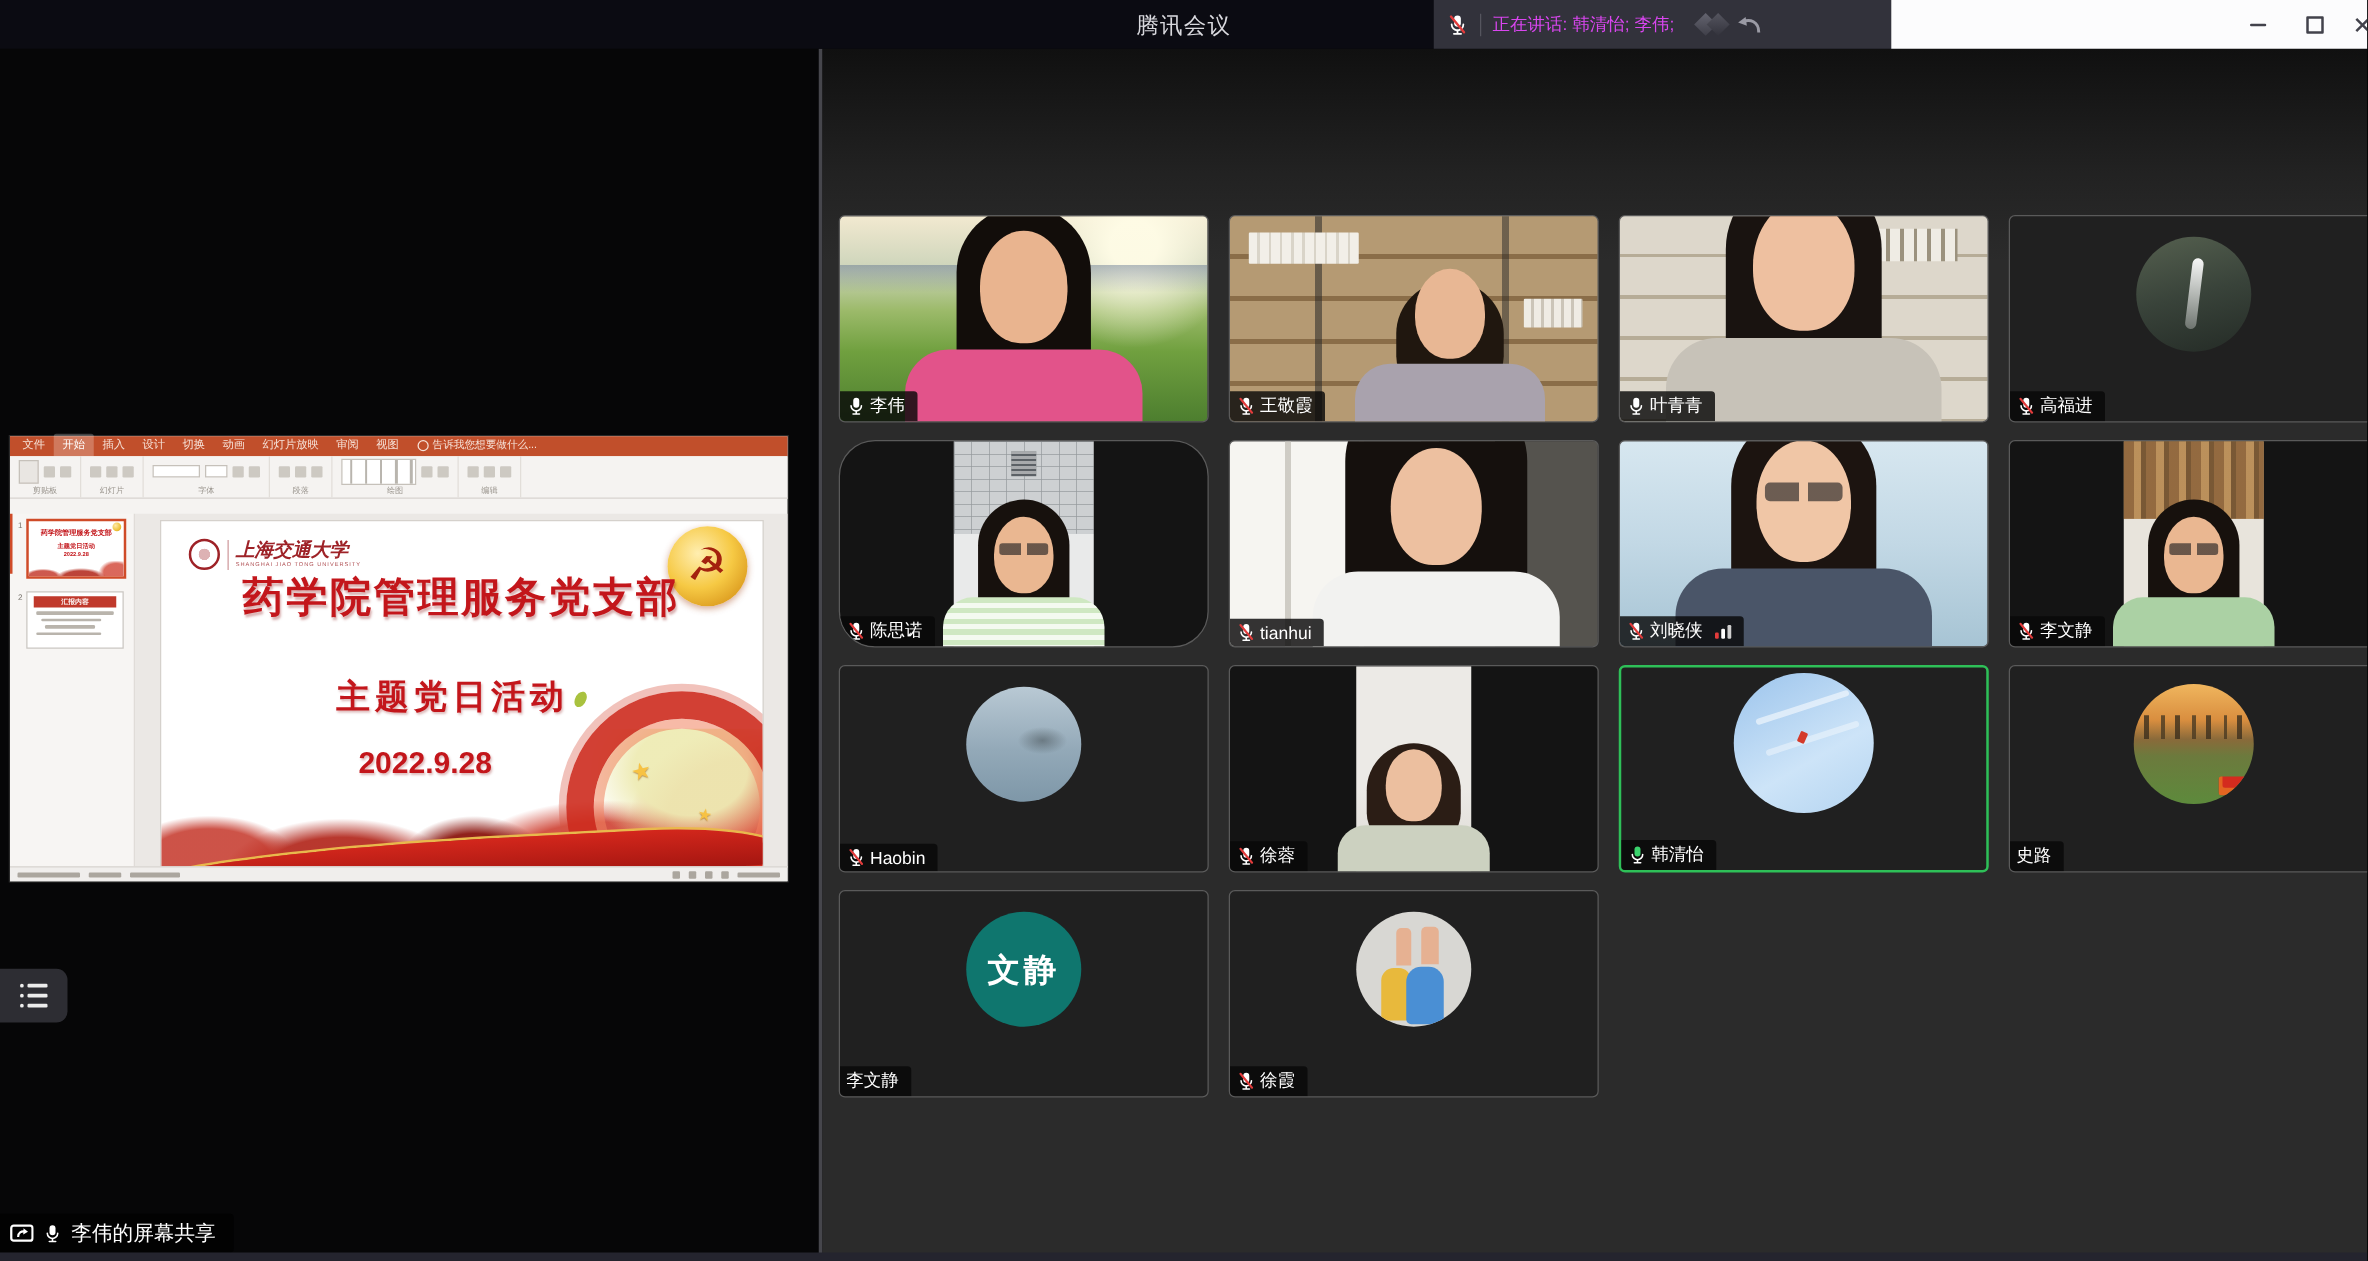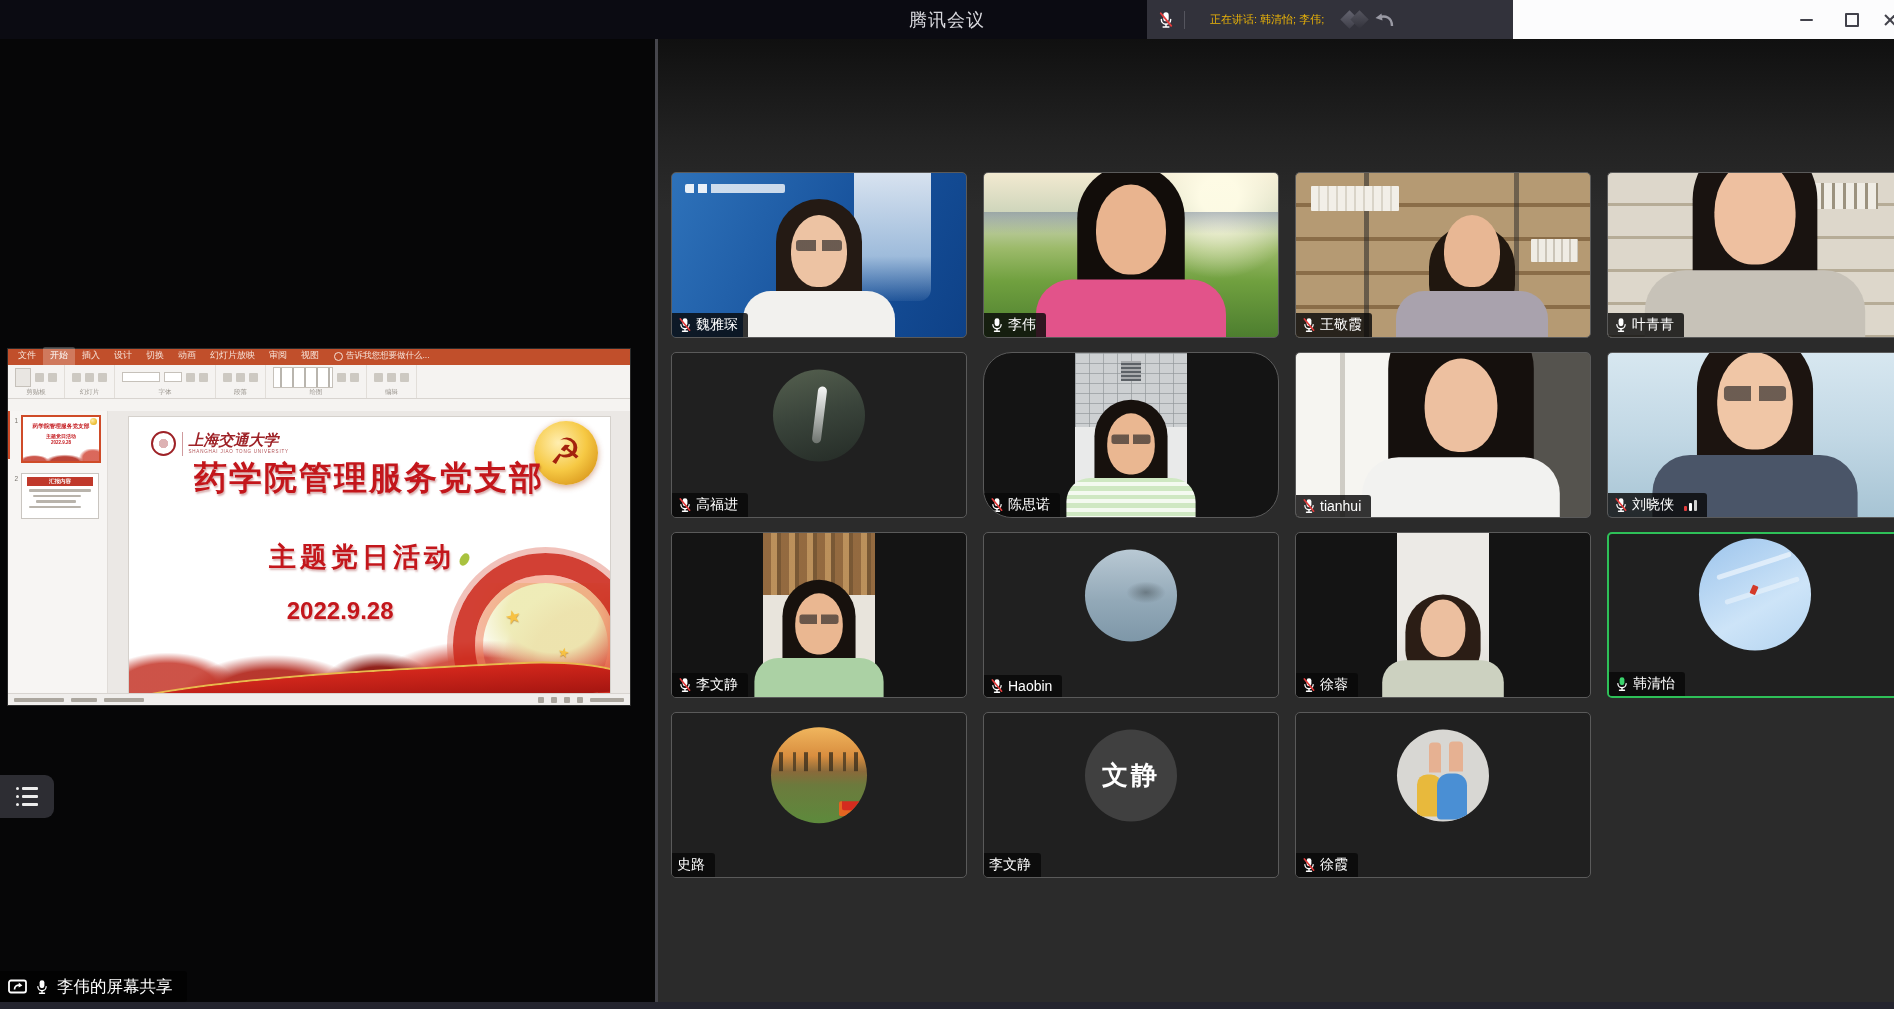--- a/index.html
+++ b/index.html
@@ -8,21 +8,21 @@
        -webkit-font-smoothing:antialiased;}
   i{font-style:normal;}
 
   
   .titlebar{position:absolute;top:0;left:0;right:0;height:39px;background:#0b0b12;z-index:40;}
   .tb-title{position:absolute;left:50%;top:50%;transform:translate(-50%,-50%);
             font-size:18px;color:#d9d9de;letter-spacing:1px;}
   .speaking-box{position:absolute;left:1147px;top:0;width:366px;height:39px;background:#32323b;
                 display:flex;align-items:center;padding:0 10px;box-sizing:border-box;gap:9px;}
   .speaking-box .divider{width:1px;height:18px;background:#55555e;}
-  .speaking-text{font-size:11px;color:#eab308;white-space:nowrap;margin-left:16px;}
+  .speaking-text{font-size:14px;color:#d946ef;white-space:nowrap;}
   .tb-deco{display:flex;align-items:center;margin-left:6px;position:relative;width:58px;height:26px;}
   .tb-deco .dm1,.tb-deco .dm2{position:absolute;top:6px;width:13px;height:13px;
       background:linear-gradient(135deg,#6a6a76,#40404a);transform:rotate(45deg);}
   .tb-deco .dm1{left:4px;opacity:.9;}
   .tb-deco .dm2{left:14px;background:linear-gradient(135deg,#55555f,#33333c);}
   .tb-deco svg{position:absolute;left:34px;top:3px;}
   .tb-right{position:absolute;left:1513px;right:0;top:0;height:39px;background:#fcfcfd;overflow:hidden;}
   .wc{position:absolute;top:8px;width:24px;height:24px;display:flex;align-items:center;justify-content:center;cursor:default;}
   .wc-min{left:281px;}  .wc-min i{width:13px;height:2px;background:#42424b;border-radius:1px;}
   .wc-max{left:327px;}  .wc-max i{width:10px;height:10px;border:2px solid #42424b;border-radius:1px;}
@@ -477,42 +477,20 @@
         <rect class="cap" x="7" y="1.5" width="6" height="10" rx="3"></rect>
         <path class="arc" d="M4.8 9.5a5.2 5.2 0 0 0 10.4 0"></path>
         <path class="stand" d="M10 14.8v2.4M6.8 17.8h6.4"></path>
       </svg>
       <span class="txt">李伟的屏幕共享</span>
     </div>
   </div>
 
   <div class="grid-region">
     <div class="video-grid">
-        <div class="tile scene-sjtu-blue">
-
-    <i class="deco"></i>
-    <i class="deco2"></i>
-    <div class="person">
-      <i class="hair"></i>
-            <i class="head"></i>
-            <i class="x"></i>
-            <i class="body"></i>
-    </div>
-
-    <div class="label">
-      <svg class="mic mic-muted" width="16" height="16" viewBox="0 0 20 20">
-        <rect class="cap" x="7" y="1.5" width="6" height="10" rx="3"></rect>
-        <path class="arc" d="M4.8 9.5a5.2 5.2 0 0 0 10.4 0"></path>
-        <path class="stand" d="M10 14.8v2.4M6.8 17.8h6.4"></path>
-        <line class="slash" x1="4.2" y1="2.5" x2="15.8" y2="16.5"></line>
-      </svg>
-      <span class="name">魏雅琛</span>
-
-    </div>
-  </div>
         <div class="tile scene-meadow">
 
     <i class="deco"></i>
 
     <div class="person">
       <i class="hair"></i>
             <i class="head"></i>
             <i class="body"></i>
     </div>
 
@@ -722,21 +700,21 @@
 
     <div class="avatar avatar-city-sunset"></div>
     <div class="label">
 
       <span class="name">史路</span>
 
     </div>
   </div>
         <div class="tile scene-avatar">
 
-    <div class="avatar avatar-text" style="background: #404040;">文静</div>
+    <div class="avatar avatar-text" style="background: #0f766e;">文静</div>
     <div class="label">
 
       <span class="name">李文静</span>
 
     </div>
   </div>
         <div class="tile scene-avatar">
 
     <div class="avatar avatar-kids"></div>
     <div class="label">

